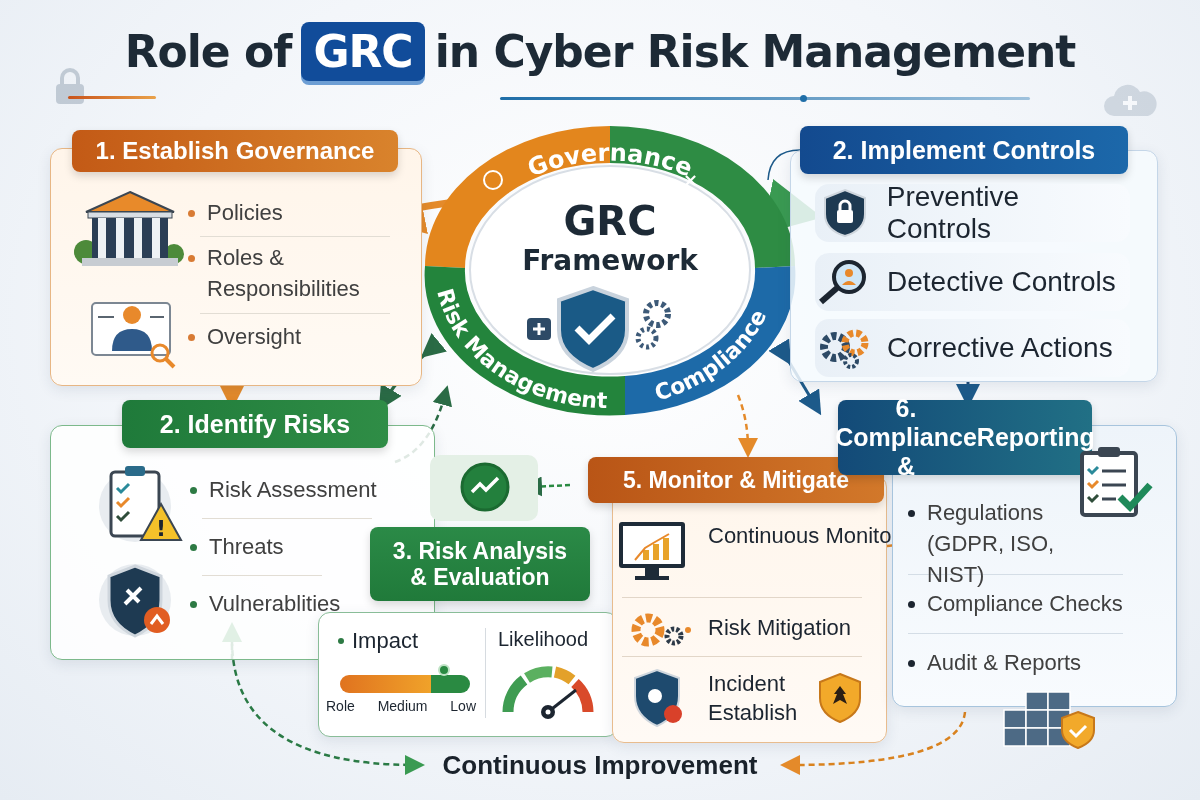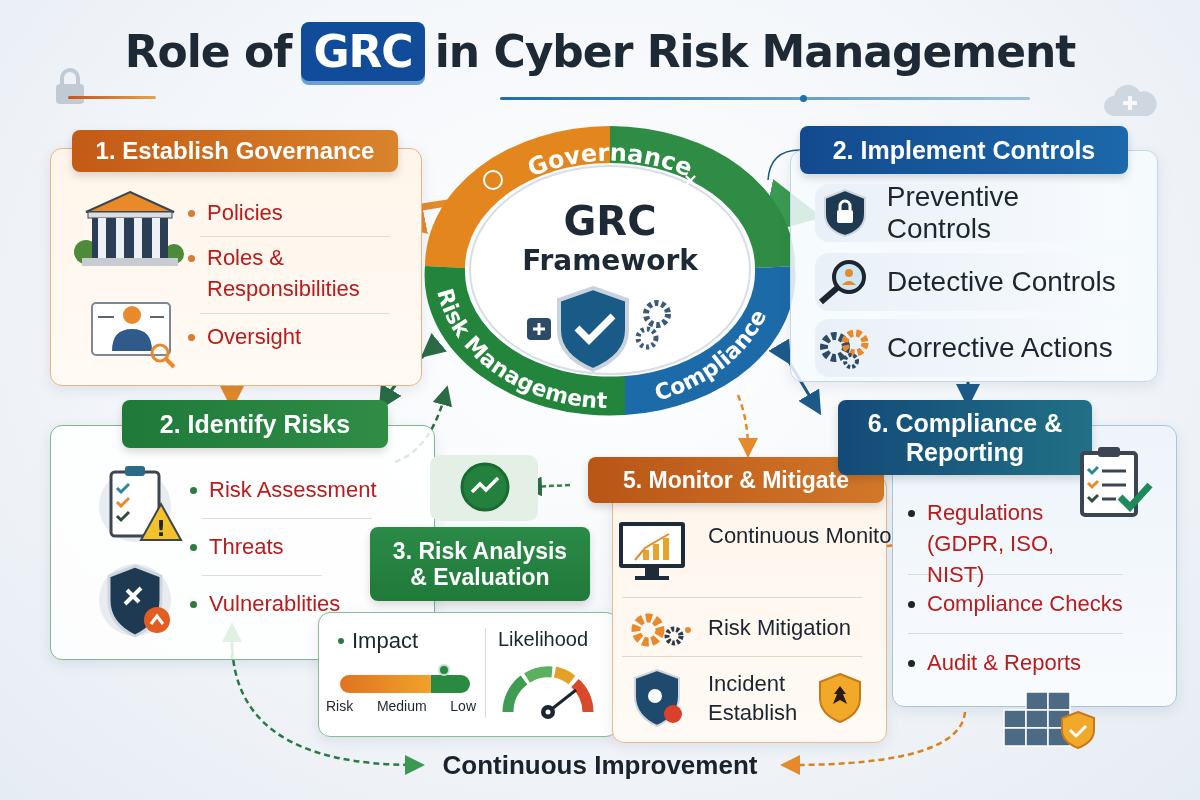--- a/index.html
+++ b/index.html
@@ -19,21 +19,21 @@
   .title-line-left { left: 68px; top: 96px; width: 88px; height: 3px; background: linear-gradient(90deg,#c9531b,#e9a24a); border-radius: 2px; }
   .title-line-right { left: 500px; top: 97px; width: 530px; height: 3px; background: linear-gradient(90deg,#1f6ea8,#9fc2dd); border-radius: 2px; }
   .title-line-right .dot { position:absolute; left: 300px; top:-2px; width:7px; height:7px; border-radius:50%; background:#1f6ea8; }
 
   .deco-lock { left: 50px; top: 66px; width: 40px; height: 40px; opacity: .45; }
   .deco-cloud { left: 1100px; top: 80px; width: 60px; height: 40px; opacity: .45; }
 
   
   .panel { border-radius: 12px; background: rgba(255,255,255,.78); box-shadow: 0 4px 14px rgba(40,60,90,.10); }
   .badge { color: #fff; font-weight: 700; border-radius: 8px; display: flex; align-items: center; justify-content: center; text-align: center; line-height: 1.15; box-shadow: 0 4px 8px rgba(0,0,0,.15); }
-  .bullet-item { display: flex; align-items: center; font-size: 22px; color: #b91c1c; }
+  .bullet-item { display: flex; align-items: center; font-size: 22px; color: #404040; }
   .bullet-item .dot { width: 7px; height: 7px; border-radius: 50%; margin-right: 12px; flex: 0 0 auto; }
   .sep { height: 1px; background: #e2ddd4; }
 
   
   .p1 { left: 50px; top: 148px; width: 372px; height: 238px; border: 1.5px solid #e7b684; background: linear-gradient(180deg,#fff5ea,#fffaf4); }
   .b1 { left: 72px; top: 130px; width: 326px; height: 42px; background: linear-gradient(90deg,#c35a16,#d9832c); font-size: 24px; }
   .p1-list { left: 188px; top: 196px; width: 200px; }
   .p1-list .bullet-item { margin-bottom: 0; }
   .p1-list .dot { background: #d87b34; }
 
@@ -54,21 +54,21 @@
   .ctrl-row { left: 815px; width: 315px; height: 58px; border-radius: 14px; background: linear-gradient(90deg,#e9f0f7,#f8fbfe); display: flex; align-items: center; font-size: 28px; color: #1c2530; }
   .ctrl-row .ico { width: 60px; height: 50px; display:flex; align-items:center; justify-content:center; margin-right: 12px; }
 
   
   .p5 { left: 612px; top: 475px; width: 275px; height: 268px; border: 1.5px solid #e8bc8e; background: linear-gradient(180deg,#fff6ec,#fffaf5); }
   .b5 { left: 588px; top: 457px; width: 296px; height: 46px; background: linear-gradient(90deg,#b95516,#d2782a); font-size: 23px; }
   .p5-item { left: 708px; font-size: 22px; color:#1c2530; line-height: 1.3; }
 
   
   .p6 { left: 892px; top: 425px; width: 285px; height: 282px; border: 1.5px solid #a7c4dd; background: linear-gradient(180deg,#eef4fa,#f8fbfe); }
-  .b6 { left: 838px; top: 400px; width: 254px; height: 75px; background: linear-gradient(90deg,#134a78,#217085); font-size: 25px; flex-direction: column; }
+  .b6 { left: 838px; top: 400px; width: 254px; height: 75px; background: linear-gradient(90deg,#134a78,#217085); font-size: 25px; flex-direction: row; }
   .p6-list { left: 908px; top: 498px; width: 250px; }
   .p6-list .dot { background: #1c2530; }
 
   
   .ring { left: 415px; top: 118px; width: 390px; height: 305px; }
 
   .footer { left: 0; top: 750px; width: 1200px; text-align: center; font-size: 26px; font-weight: 700; color: #1a222b; }
 </style>
 </head>
 <body>
@@ -224,21 +224,21 @@
   <span>&amp; Evaluation</span>
 </div>
 <div class="abs panel p3"></div>
 <div class="abs" style="left:338px;top:628px;font-size:22px;display:flex;align-items:center">
   <span style="width:6px;height:6px;border-radius:50%;background:#2d7a44;margin-right:8px"></span>
   <span>Impact</span>
 </div>
 <div class="abs" style="left:340px;top:675px;width:130px;height:18px;border-radius:9px;background:linear-gradient(90deg,#e0731f,#f0a22a 70%,#2a8a42 70%)"></div>
 <div class="abs" style="left:438px;top:664px;width:12px;height:12px;border-radius:50%;background:#2a8a42;border:2px solid #bfe3c5"></div>
 <div class="abs" style="left:326px;top:698px;width:150px;display:flex;justify-content:space-between;font-size:14px;color:#1c2530">
-  <span>Risk</span>
+  <span>Role</span>
   <span>Medium</span>
   <span>Low</span>
 </div>
 <div class="abs" style="left:485px;top:628px;width:1px;height:90px;background:#d6dbe0"></div>
 <div class="abs" style="left:498px;top:628px;font-size:20px;color:#1c2530">Likelihood</div>
 <svg class="abs" style="left:500px;top:660px;width:95px;height:60px" viewBox="0 0 95 60">
   <path d="M8 52 A40 40 0 0 1 24 20" stroke="#3f9c52" stroke-width="11" fill="none"></path>
   <path d="M27 18 A40 40 0 0 1 52 12" stroke="#5bb060" stroke-width="11" fill="none"></path>
   <path d="M55 12 A40 40 0 0 1 72 20" stroke="#e3a12a" stroke-width="11" fill="none"></path>
   <path d="M75 23 A40 40 0 0 1 88 52" stroke="#d94a2a" stroke-width="11" fill="none"></path>

